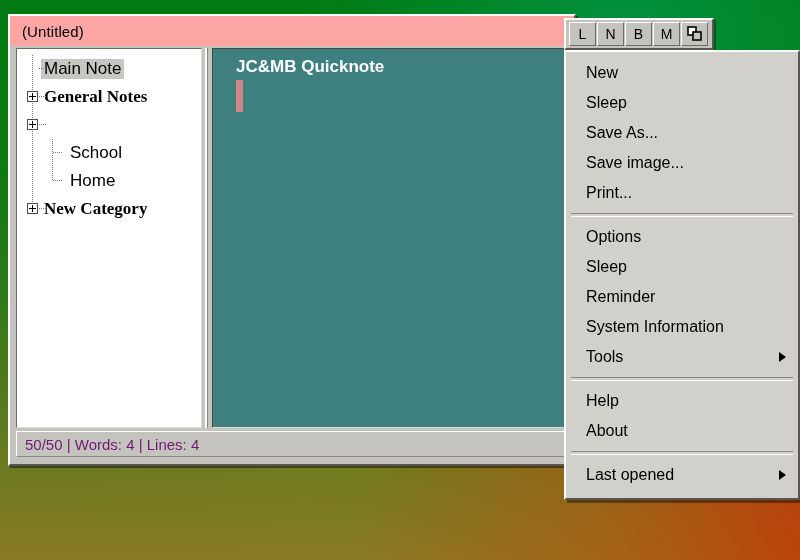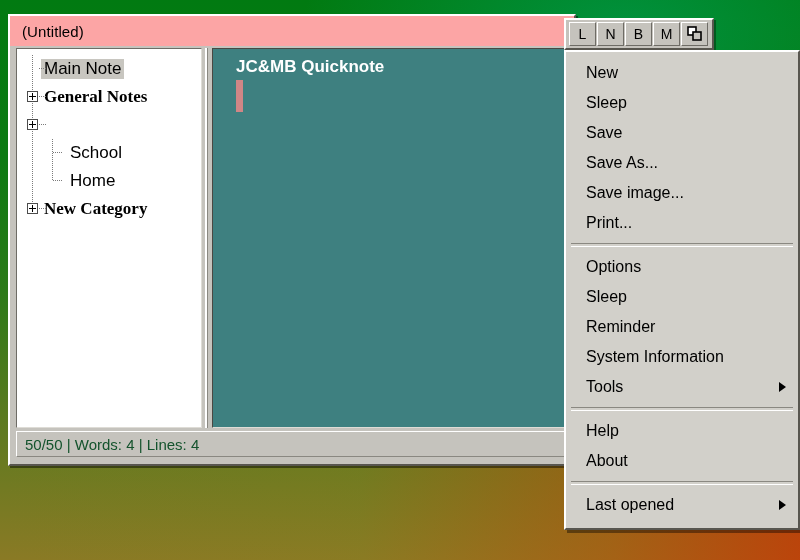--- a/index.html
+++ b/index.html
@@ -233,21 +233,21 @@
     border-left: 1px solid #ffffff;
     border-right: 1px solid #8a8881;
     border-bottom: 1px solid #8a8881;
     box-sizing: border-box;
     display: flex;
     align-items: center;
     padding-left: 8px;
   }
   .status-text {
     font-size: 15px;
-    color: #14532d;
+    color: #701a75;
     text-align: center;
   }
 
   
   #toolbar {
     position: absolute;
     left: 564px;
     top: 18px;
     height: 32px;
     background: #c5c3bd;
@@ -420,23 +420,20 @@
     </div>
 
   <div id="menu">
       <div class="menu-item">
         <span>New</span>
       </div>
       <div class="menu-item">
         <span>Sleep</span>
       </div>
       <div class="menu-item">
-        <span>Save</span>
-      </div>
-      <div class="menu-item">
         <span>Save As...</span>
       </div>
       <div class="menu-item">
         <span>Save image...</span>
       </div>
       <div class="menu-item">
         <span>Print...</span>
       </div>
       <div class="menu-sep"></div>
       <div class="menu-item">

